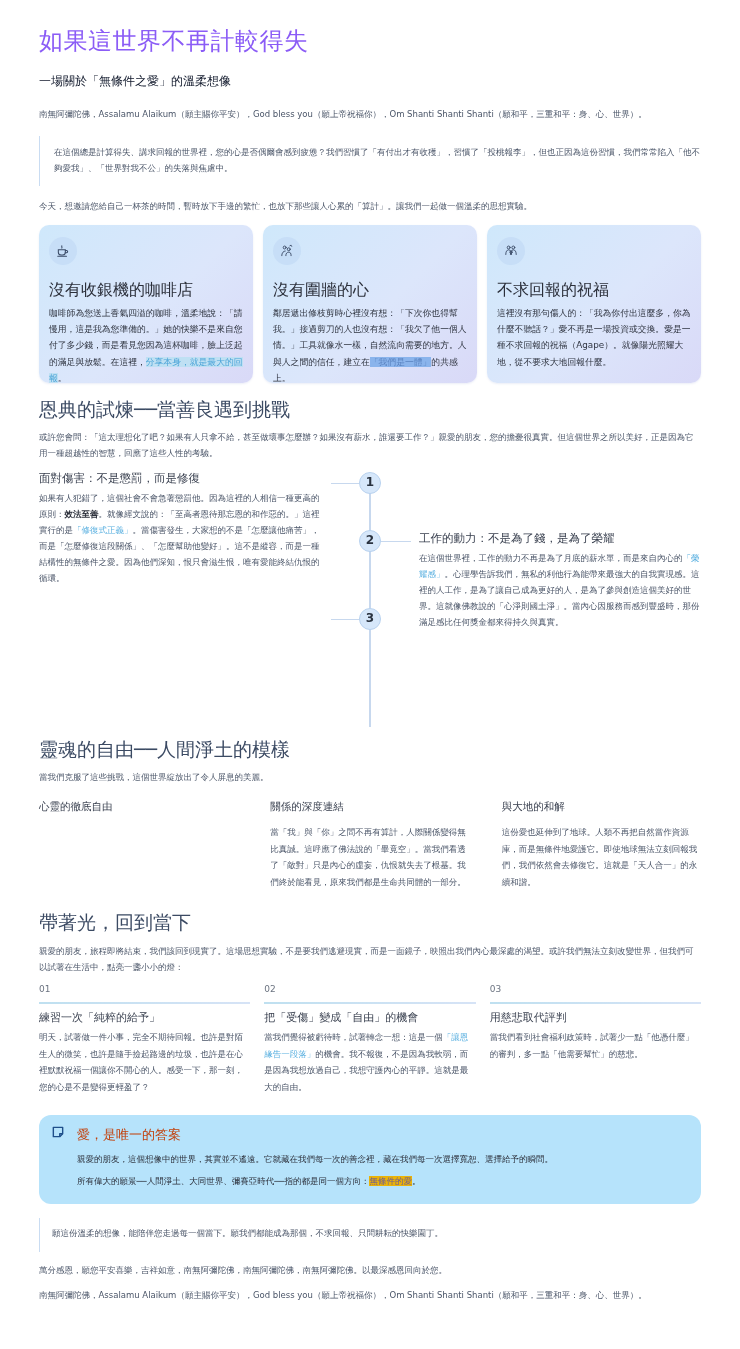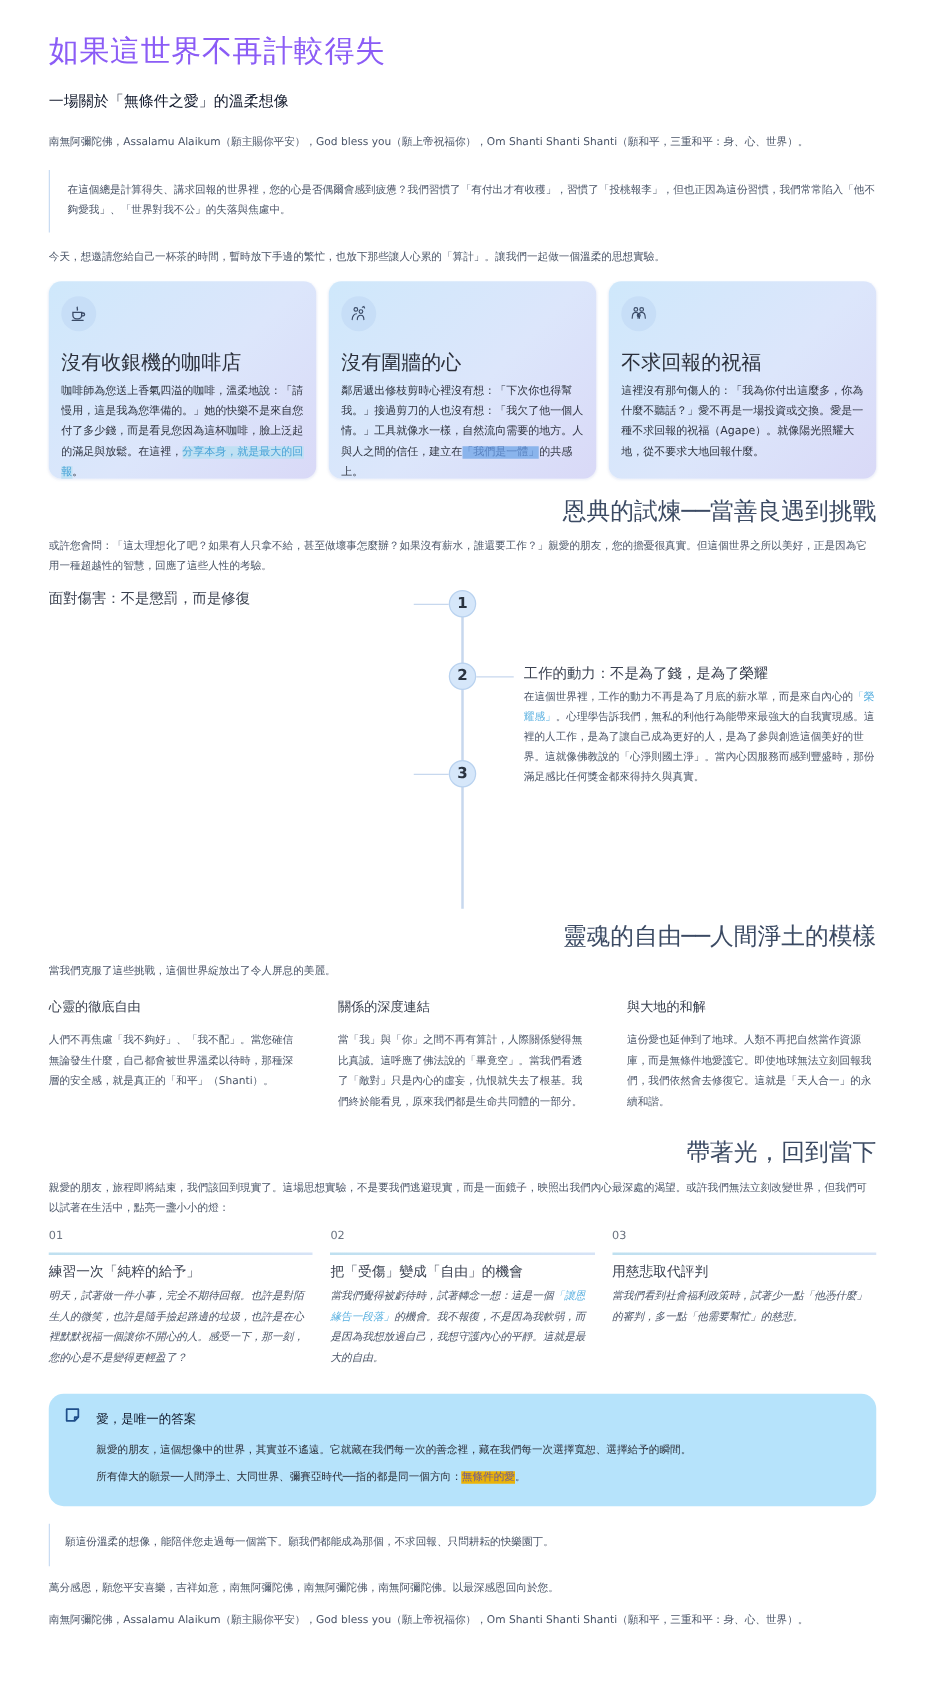--- a/index.html
+++ b/index.html
@@ -36,21 +36,21 @@
     background: #c7def7; display: flex; align-items: center; justify-content: center;
   }
   .card-title { font-size: 16px; color: #2b2f3a; margin-top: 14px; line-height: 1.4; }
   .card-body { font-size: 8.8px; color: #2f3440; line-height: 1.85; margin-top: 4px; }
   .hl-blue { color: #4aa3d8; background: #bfe0f3; }
   .hl-sel { background: #8ab4ec; color: #5a83c0; }
   .hl-purple { background: #eab308; color: #6a5a9a; }
   .link { color: #5ab0e0; }
   b.strong { color: #2b2f3a; font-weight: 700; }
 
-  h2.section { font-size: 19px; font-weight: 400; color: #3b4a63; line-height: 1.3; text-align: right; }
+  h2.section { font-size: 19px; font-weight: 400; color: #3b4a63; line-height: 1.3; }
   .sec2 { margin-top: 14px; }
   .sec-intro { margin-top: 8px; }
 
   .timeline { position: relative; height: 255px; margin-top: 8px; }
   .tl-line { position: absolute; left: 330px; top: 12px; width: 2px; height: 245px; background: #c7d8ee; }
   .tl-node {
     position: absolute; left: 320px; width: 22px; height: 22px; border-radius: 50%;
     background: #d6e7fa; border: 1.5px solid #b9d2ef; color: #2a3340;
     font-weight: 700; font-size: 12px; display: flex; align-items: center; justify-content: center;
   }
@@ -66,28 +66,28 @@
   .col { flex: 1; }
   .col-title { font-size: 10.5px; color: #3a4150; line-height: 1.4; }
   .col-body { font-size: 8.5px; color: #4a5568; line-height: 1.95; margin-top: 10px; }
 
   .sec4 { margin-top: 20px; }
   .steps { display: flex; gap: 14px; margin-top: 8px; }
   .step { flex: 1; }
   .step-num { font-size: 9px; color: #6b7380; line-height: 1.4; }
   .step-rule { height: 2px; background: linear-gradient(90deg, #bfe0f0, #d6e3f6); margin-top: 6px; }
   .step-title { font-size: 11px; color: #3a4150; margin-top: 6px; line-height: 1.4; }
-  .step-body { font-size: 8.5px; color: #4a5568; line-height: 1.95; margin-top: 4px; font-style: italic; }
+  .step-body { font-size: 8.5px; color: #4a5568; line-height: 1.95; margin-top: 4px; }
 
   .callout {
     margin-top: 20px; background: #b6e3fb; border-radius: 12px;
     padding: 10px 14px 14px 12px;
   }
   .callout-head { display: flex; align-items: center; gap: 12px; }
-  .callout-title { font-size: 10px; color: #0f172a; line-height: 1.4; }
+  .callout-title { font-size: 13px; color: #c2410c; line-height: 1.4; }
   .callout-body { padding-left: 26px; font-size: 8.5px; color: #2b2f3a; line-height: 1.9; margin-top: 6px; }
   .callout-body p + p { margin-top: 6px; }
 
   .closing-quote {
     margin-top: 14px; border-left: 1px solid #c9dcf2; padding: 8px 0 12px 12px;
     font-size: 8.5px; color: #4a5568;
   }
   .thanks { margin-top: 10px; }
   .final { margin-top: 8px; }
 </style>
@@ -149,40 +149,40 @@
 <h2 class="section sec2">恩典的試煉──當善良遇到挑戰</h2>
 <p class="p-small sec-intro">或許您會問：「這太理想化了吧？如果有人只拿不給，甚至做壞事怎麼辦？如果沒有薪水，誰還要工作？」親愛的朋友，您的擔憂很真實。但這個世界之所以美好，正是因為它用一種超越性的智慧，回應了這些人性的考驗。</p>
 
 <div class="timeline">
   <div class="tl-line"></div>
 
   <div class="tl-node" style="top:2px;">1</div>
   <div class="tl-conn" style="left:292px; width:28px; top:13px;"></div>
   <div class="tl-item left" style="top:0px;">
     <div class="tl-title">面對傷害：不是懲罰，而是修復</div>
+    <div class="tl-body"><span>如果有人犯錯了，這個社會不會急著懲罰他。因為這裡的人相信一種更高的原則：</span><b class="strong">效法至善</b><span>。就像經文說的：「至高者恩待那忘恩的和作惡的。」這裡實行的是</span><span class="link">「修復式正義」</span><span>。當傷害發生，大家想的不是「怎麼讓他痛苦」，而是「怎麼修復這段關係」、「怎麼幫助他變好」。這不是縱容，而是一種結構性的無條件之愛。因為他們深知，恨只會滋生恨，唯有愛能終結仇恨的循環。</span></div>
   </div>
 
   <div class="tl-node" style="top:60px;">2</div>
   <div class="tl-conn" style="left:342px; width:30px; top:71px;"></div>
   <div class="tl-item right" style="top:60px;">
     <div class="tl-title">工作的動力：不是為了錢，是為了榮耀</div>
     <div class="tl-body"><span>在這個世界裡，工作的動力不再是為了月底的薪水單，而是來自內心的</span><span class="link">「榮耀感」</span><span>。心理學告訴我們，無私的利他行為能帶來最強大的自我實現感。這裡的人工作，是為了讓自己成為更好的人，是為了參與創造這個美好的世界。這就像佛教說的「心淨則國土淨」。當內心因服務而感到豐盛時，那份滿足感比任何獎金都來得持久與真實。</span></div>
   </div>
 
   <div class="tl-node" style="top:138px;">3</div>
   <div class="tl-conn" style="left:292px; width:28px; top:149px;"></div>
 </div>
 
 <h2 class="section sec3">靈魂的自由──人間淨土的模樣</h2>
 <p class="p-small sec-intro">當我們克服了這些挑戰，這個世界綻放出了令人屏息的美麗。</p>
 
 <div class="cols3">
   <div class="col">
     <div class="col-title">心靈的徹底自由</div>
-    <div class="col-body">人們不再焦慮「我不夠好」、「我不配」。當您確信無論發生什麼，自己都會被世界溫柔以待時，那種深層的安全感，就是真正的「和平」（Shanti）。</div>
   </div>
   <div class="col">
     <div class="col-title">關係的深度連結</div>
     <div class="col-body">當「我」與「你」之間不再有算計，人際關係變得無比真誠。這呼應了佛法說的「畢竟空」。當我們看透了「敵對」只是內心的虛妄，仇恨就失去了根基。我們終於能看見，原來我們都是生命共同體的一部分。</div>
   </div>
   <div class="col">
     <div class="col-title">與大地的和解</div>
     <div class="col-body">這份愛也延伸到了地球。人類不再把自然當作資源庫，而是無條件地愛護它。即使地球無法立刻回報我們，我們依然會去修復它。這就是「天人合一」的永續和諧。</div>
   </div>
 </div>

